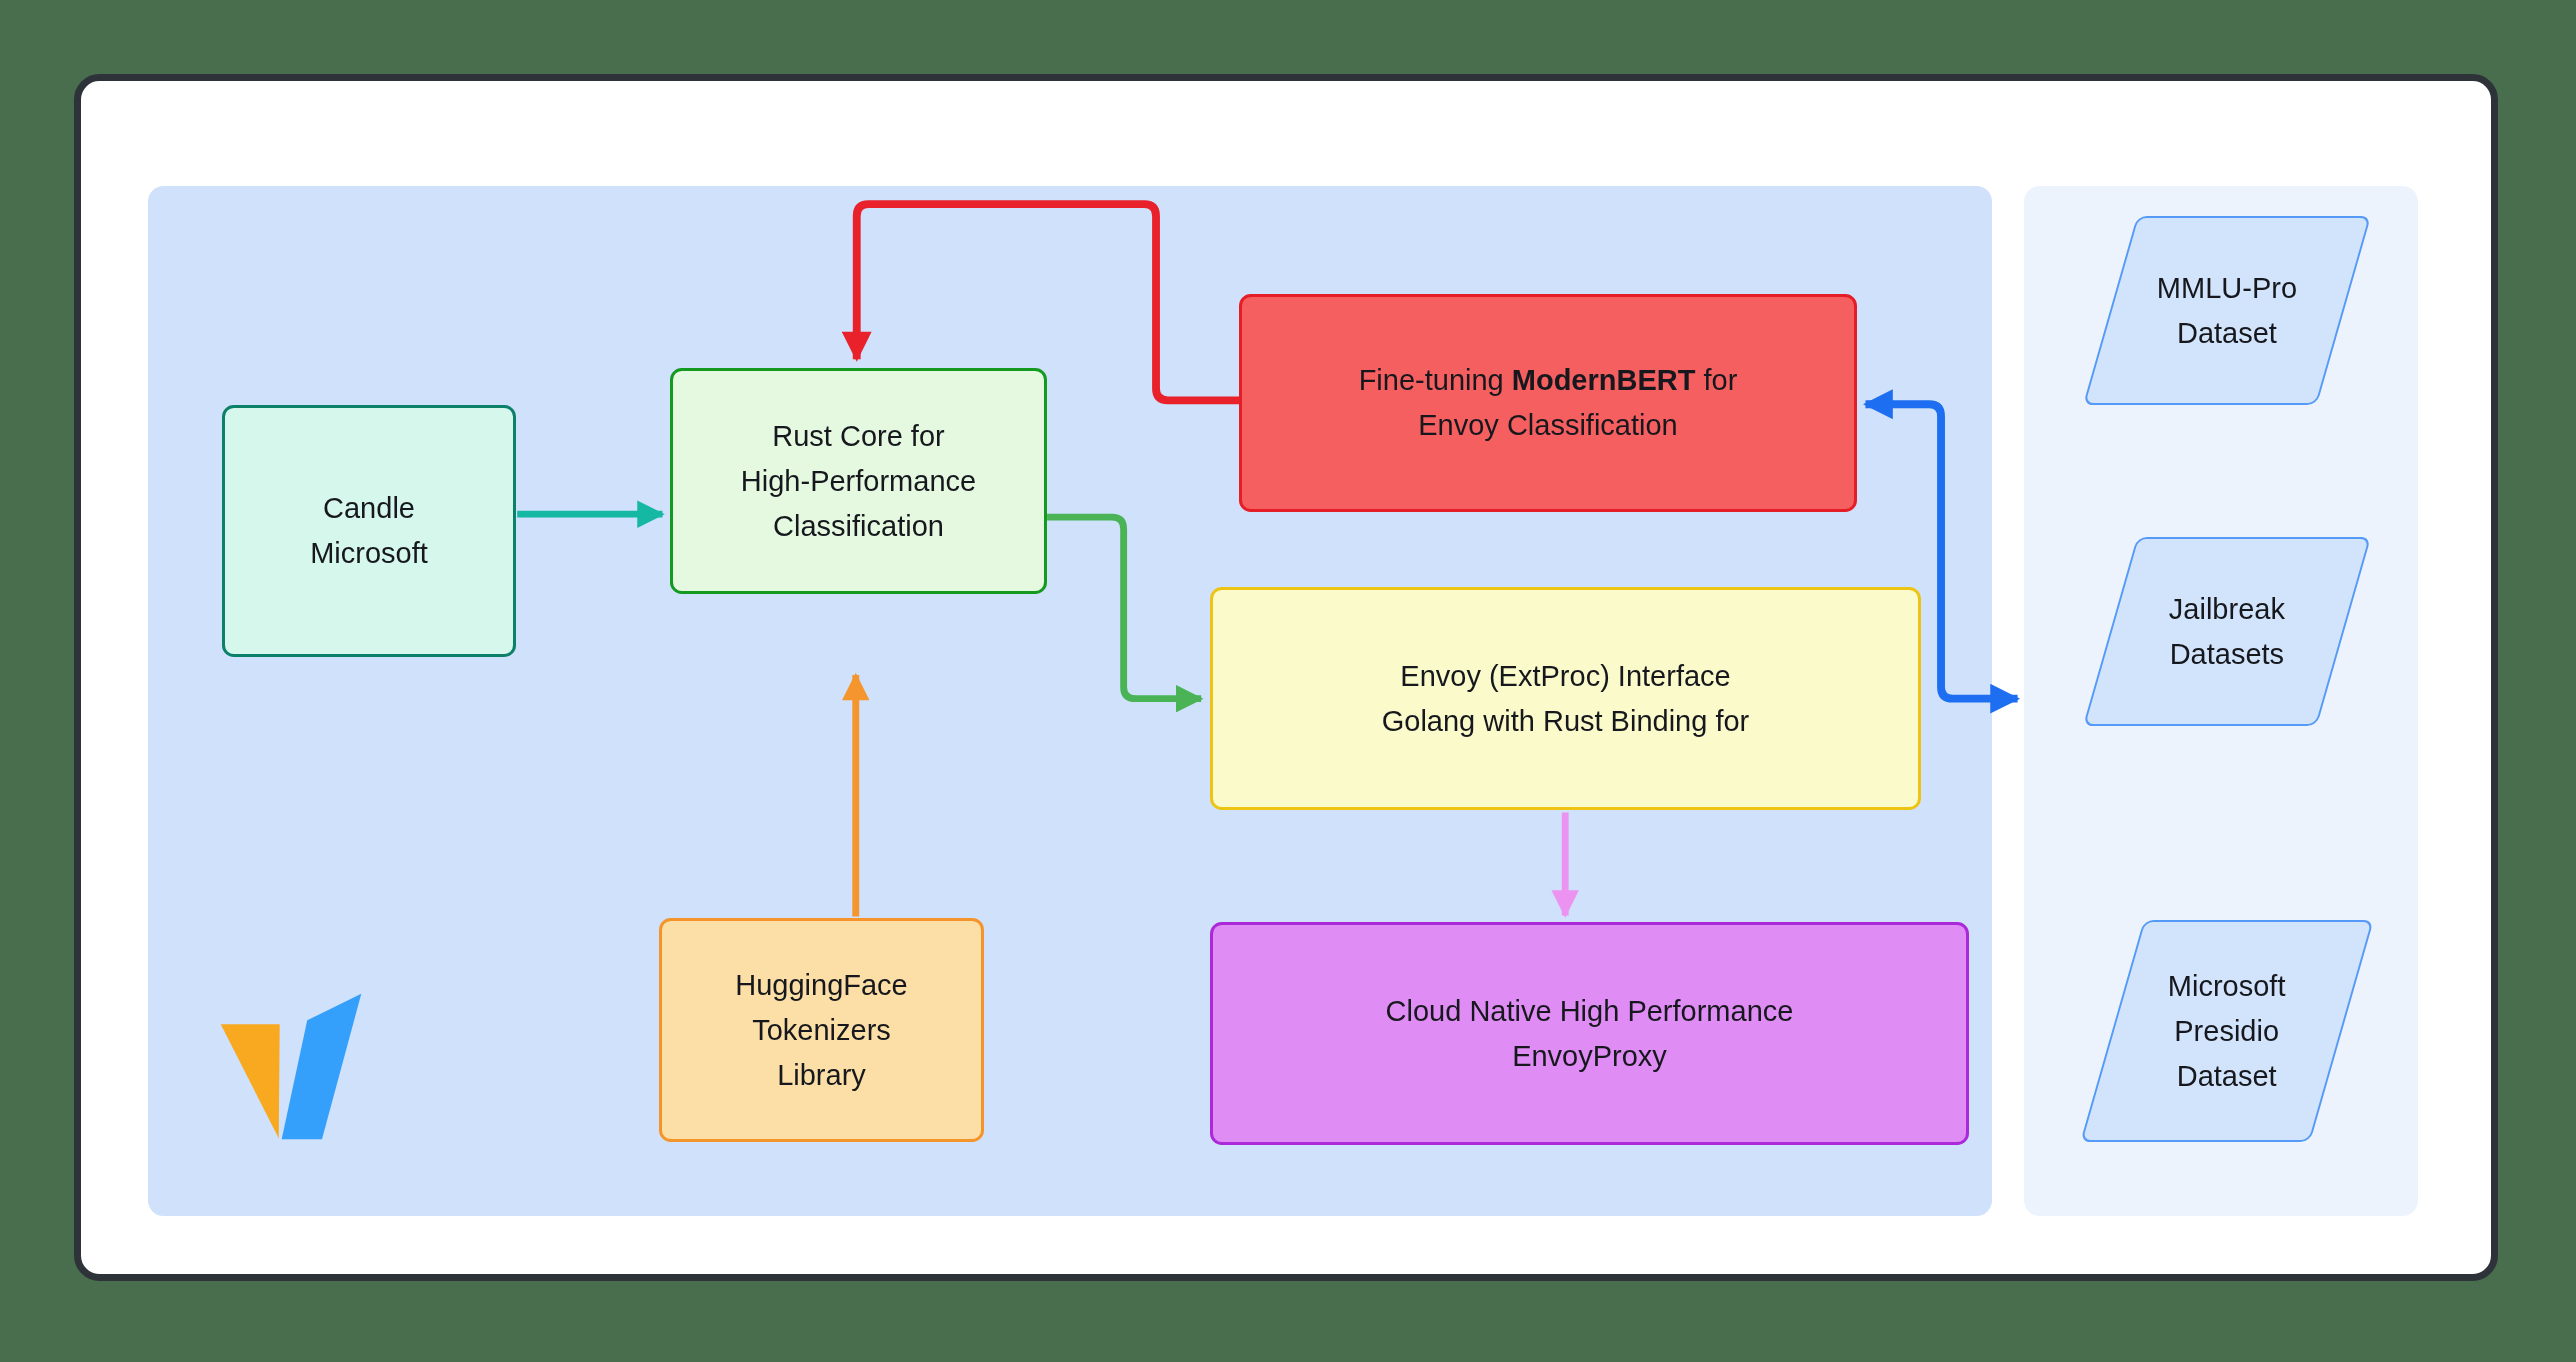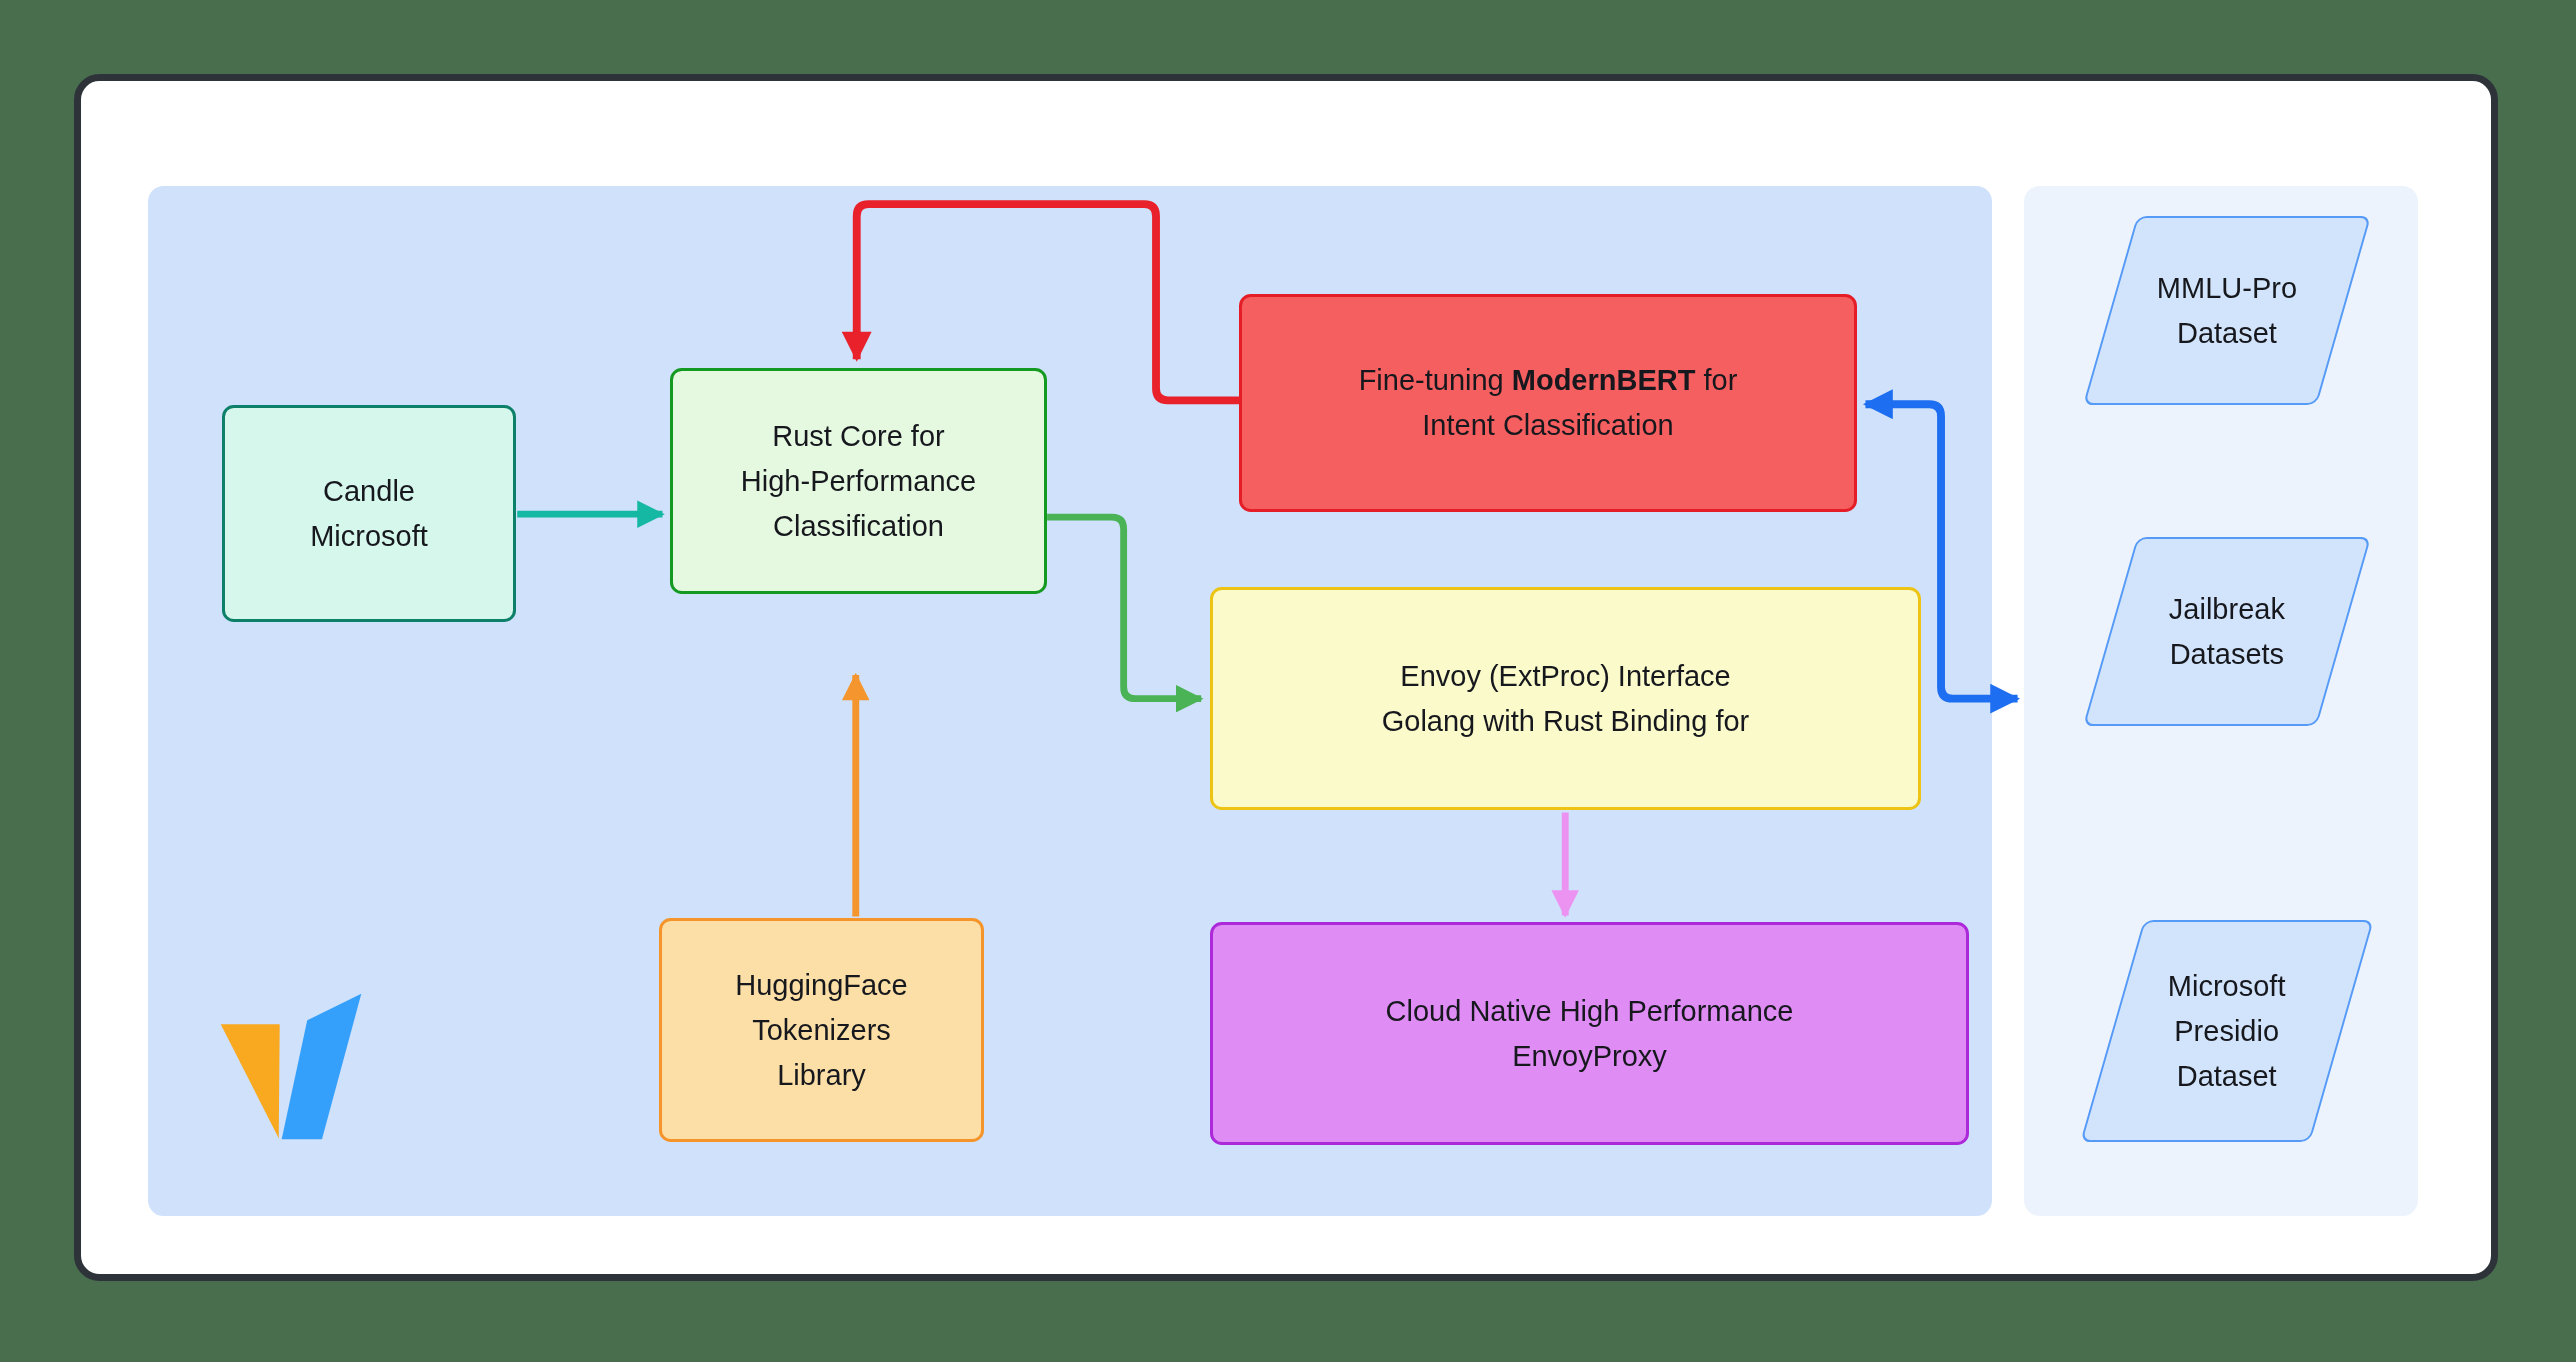--- a/index.html
+++ b/index.html
@@ -56,21 +56,21 @@
     align-items:center;
     justify-content:center;
     text-align:center;
     border-radius:11.8px;
     font-size:29px;
     line-height:45px;
     color:#16181d;
     white-space:pre-wrap;
   }
   #node-candle{
-    left:222px; top:405px; width:294px; height:217px;
+    left:222px; top:405px; width:294px; height:252px;
     background:#d6f7ec; border:3.9px solid #0d8069;
   }
   #node-rust{
     left:670px; top:368px; width:377px; height:226px;
     background:#e5f9e1; border:3.9px solid #149a20;
   }
   #node-finetune{
     left:1239px; top:294px; width:618px; height:218px;
     background:#f55f60; border:3.9px solid #e51d26;
   }
@@ -133,21 +133,21 @@
   </div>
 
   <div class="node" id="node-rust">
     <div>Rust Core for</div>
     <div>High-Performance</div>
     <div>Classification</div>
   </div>
 
   <div class="node" id="node-finetune">
     <div><span>Fine-tuning </span><span class="bold">ModernBERT</span><span> for</span></div>
-    <div>Intent Classification</div>
+    <div>Envoy Classification</div>
   </div>
 
   <div class="node" id="node-golang">
     <div>Envoy (ExtProc) Interface</div>
     <div>Golang with Rust Binding for</div>
   </div>
 
   <div class="node" id="node-envoy">
     <div>Cloud Native High Performance</div>
     <div>EnvoyProxy</div>

